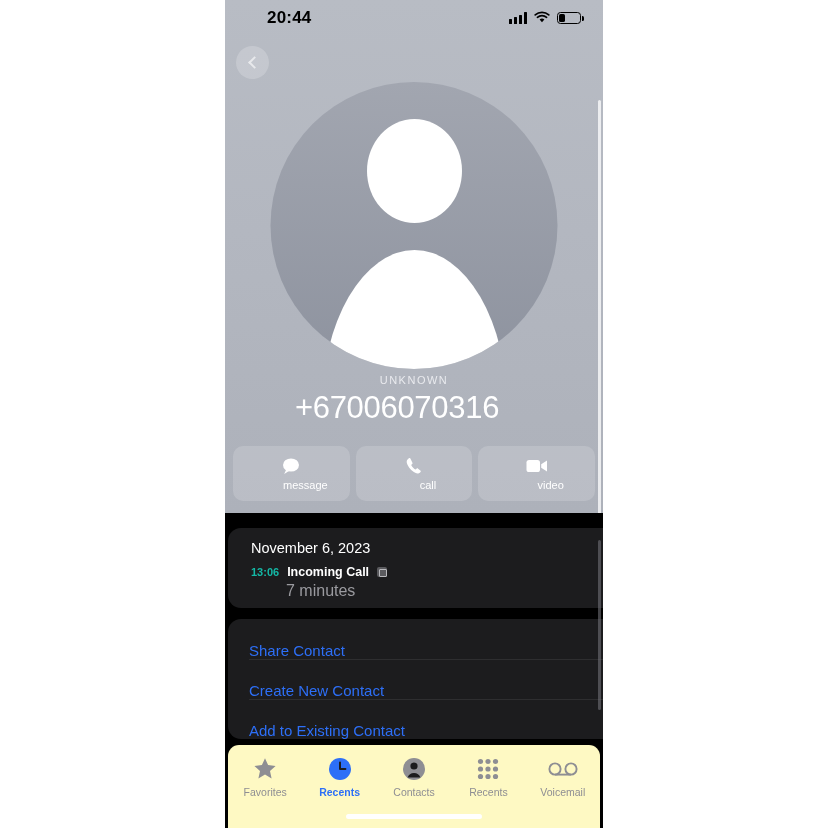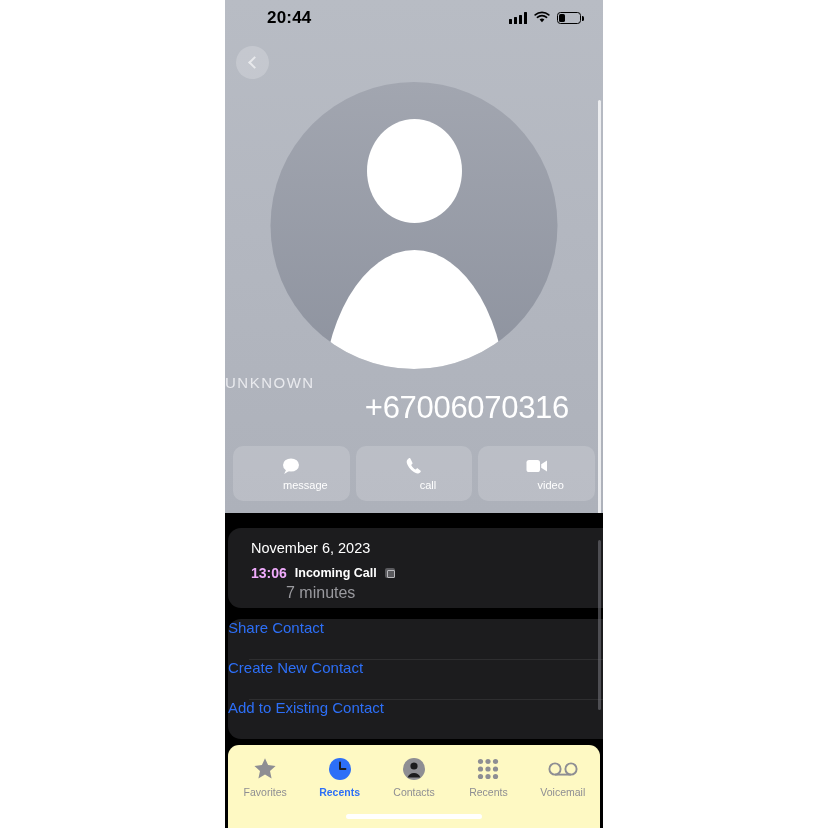--- a/index.html
+++ b/index.html
@@ -99,26 +99,26 @@
     position:absolute; left:50%; top:168px;
     transform:translateX(-50%);
     width:186px; height:160px;
     background:#fff;
     border-radius:50% 50% 0 0 / 100% 100% 0 0;
   }
 
   
   .unknown-label {
     position:absolute; left:0; top:374px; width:378px;
-    color:#e9eaee;
-    font-size:15px; letter-spacing:1.5px; font-weight:400;
+    text-align:center; color:#e9eaee;
+    font-size:11px; letter-spacing:1.5px; font-weight:400;
   }
   .phone-number {
     position:absolute; left:0; top:390px; width:344px;
-    text-align:right; color:#ffffff;
+    text-align:center; color:#ffffff;
     font-size:31px; font-weight:300; letter-spacing:-0.3px;
   }
 
   
   .actions {
     position:absolute; left:8px; top:446px;
     width:362px; height:55px;
     display:flex; gap:6px;
   }
   .act {
@@ -150,35 +150,36 @@
     position:absolute; left:0; top:513px;
     width:378px; height:315px; background:#000;
   }
   .card {
     position:absolute; left:3px; width:412px;
     background:#1c1c1e; border-radius:13px;
   }
   .card-history { top:15px; height:80px; padding:12px 23px 0 23px; }
   .hist-date { color:#ffffff; font-size:14.5px; font-weight:400; }
   .hist-row { margin-top:9px; display:flex; align-items:center; gap:8px; }
-  .hist-time { color:#f0abfc; font-size:14px; font-weight:bold; }
+  .hist-time { color:#14b8a6; font-size:11px; font-weight:bold; }
   .hist-type { color:#ffffff; font-size:12.5px; font-weight:bold;text-align:center; }
   .hist-sim {
     width:10px; height:10px; border-radius:2px;
     background:#5a5a5e; position:relative;
   }
   .hist-sim::after{
     content:''; position:absolute; left:2px; top:2px;
     width:6px; height:6px; border:1px solid #b9b9bd; border-radius:1px;
   }
   .hist-dur { margin-top:3px; margin-left:35px; color:#9a9a9f; font-size:16px; }
 
   .card-menu { top:106px; height:120px; overflow:hidden; }
   .menu-item {
-    height:40px; display:flex; align-items:flex-start;
+    height:40px; display:flex; align-items:flex-end;
+    padding-left:21px;
     color:#2d6ff7; font-size:15px;
     position:relative;
   }
   .menu-item + .menu-item::before {
     content:''; position:absolute; left:21px; right:0; top:0;
     height:1px; background:#2e2e30;
   }
 
   
   .tabbar {

